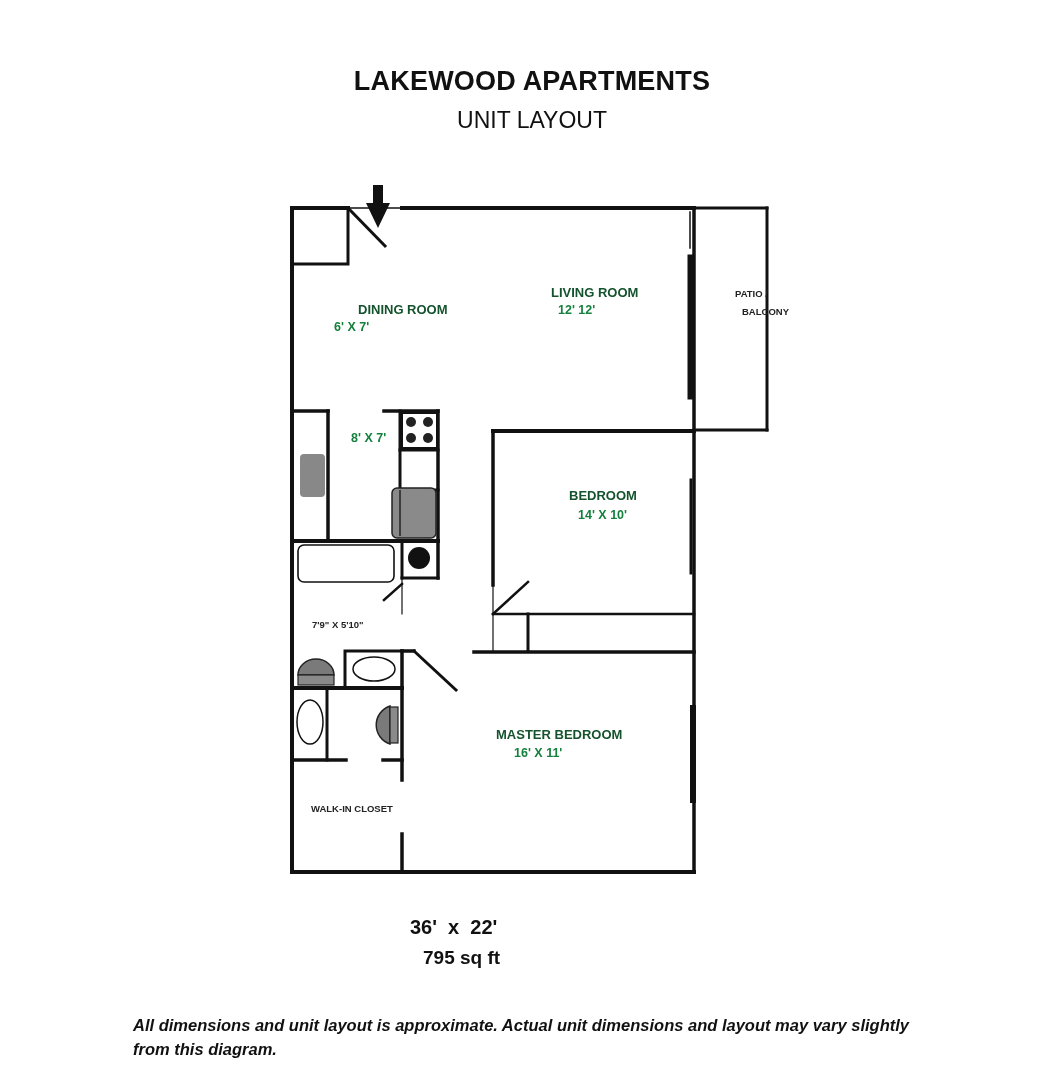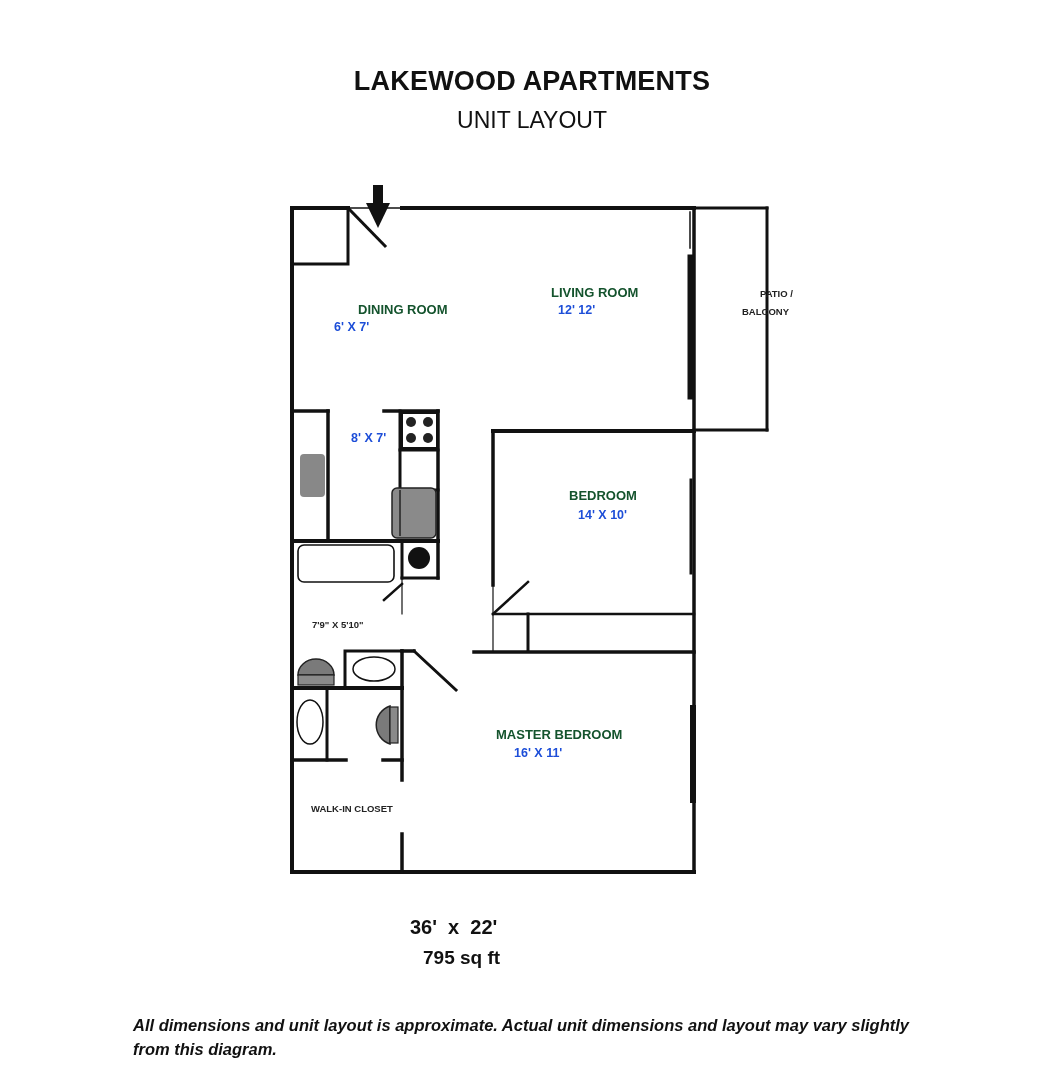--- a/index.html
+++ b/index.html
@@ -4,21 +4,21 @@
   <style>
     html, body { margin: 0; padding: 0; background: #ffffff; }
     body { width: 1037px; height: 1080px; position: relative; overflow: hidden;
            font-family: "Liberation Sans", "DejaVu Sans", sans-serif; color: #111; }
     .title { position: absolute; left: 0; width: 1064px; top: 66px; text-align: center;
              font-weight: bold; font-size: 27px; letter-spacing: 0.2px; }
     .subtitle { position: absolute; left: 0; width: 1064px; top: 107px; text-align: center;
                 font-size: 23px; }
     svg.plan { position: absolute; left: 0; top: 0; }
     .room-label { position: absolute; font-weight: bold; font-size: 13px; white-space: nowrap; color: #14532d; }
-    .room-dim { position: absolute; font-weight: bold; font-size: 12.5px; white-space: nowrap; color: #1d4ed8; }
+    .room-dim { position: absolute; font-weight: bold; font-size: 12.5px; white-space: nowrap; color: #15803d; }
     .small-label { position: absolute; font-weight: bold; font-size: 9.5px; white-space: nowrap; color: #222; }
     .total-dim { position: absolute; left: 410px; top: 916px; font-weight: bold; font-size: 20px; white-space: pre; }
     .total-area { position: absolute; left: 423px; top: 947px; font-weight: bold; font-size: 19px; }
     .disclaimer { position: absolute; left: 133px; top: 1013px; width: 800px;
                   font-style: italic; font-weight: bold; font-size: 16.5px; line-height: 24px; }
   </style>
 </head>
 <body>
 
 <div class="title">LAKEWOOD APARTMENTS</div>
@@ -114,21 +114,21 @@
     </g>
   </g>
 </svg>
 
 <div class="room-label" style="left:314px; top:302px;padding-left:44px;">DINING ROOM</div>
 <div class="room-dim" style="left:334px; top:320px;">6' X 7'</div>
 
 <div class="room-label" style="left:551px; top:285px;">LIVING ROOM</div>
 <div class="room-dim" style="left:558px; top:303px;">12' 12'</div>
 
-<div class="small-label" style="left:740px; top:288px;padding-left:20px;">PATIO /</div>
+<div class="small-label" style="left:715px; top:288px;padding-left:20px;">PATIO /</div>
 <div class="small-label" style="left:714px; top:306px;padding-left:28px;">BALCONY</div>
 
 <div class="room-dim" style="left:343px; top:431px;margin-left:8px;">8' X 7'</div>
 
 <div class="small-label" style="left:312px; top:619px;">7'9" X 5'10"</div>
 
 <div class="room-label" style="left:569px; top:488px;">BEDROOM</div>
 <div class="room-dim" style="left:578px; top:508px;">14' X 10'</div>
 
 <div class="room-label" style="left:496px; top:727px;">MASTER BEDROOM</div>

